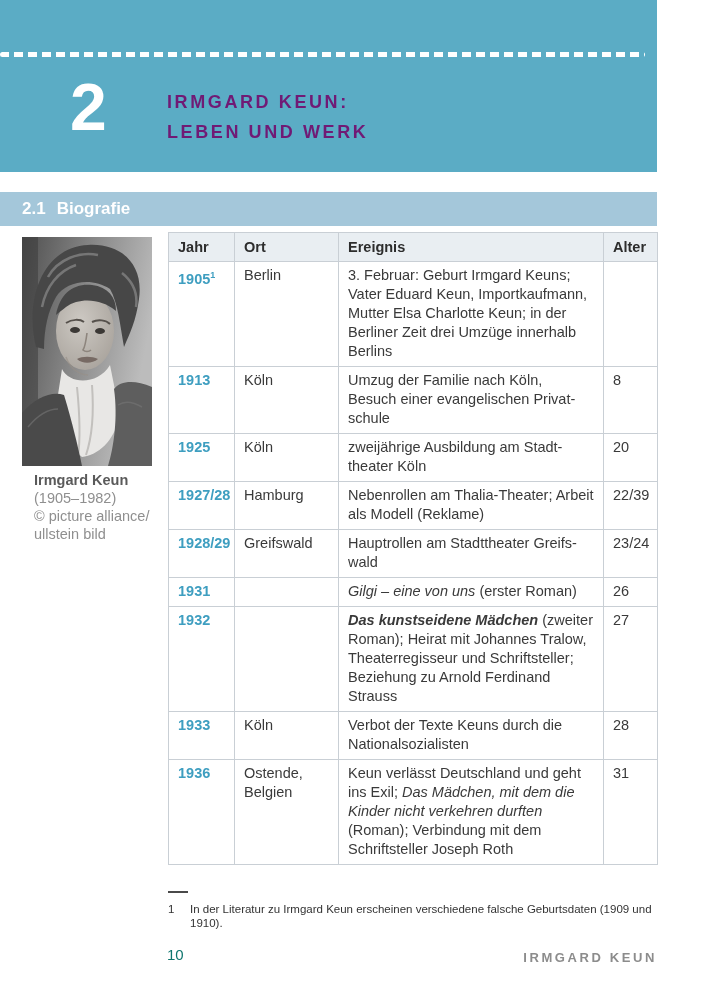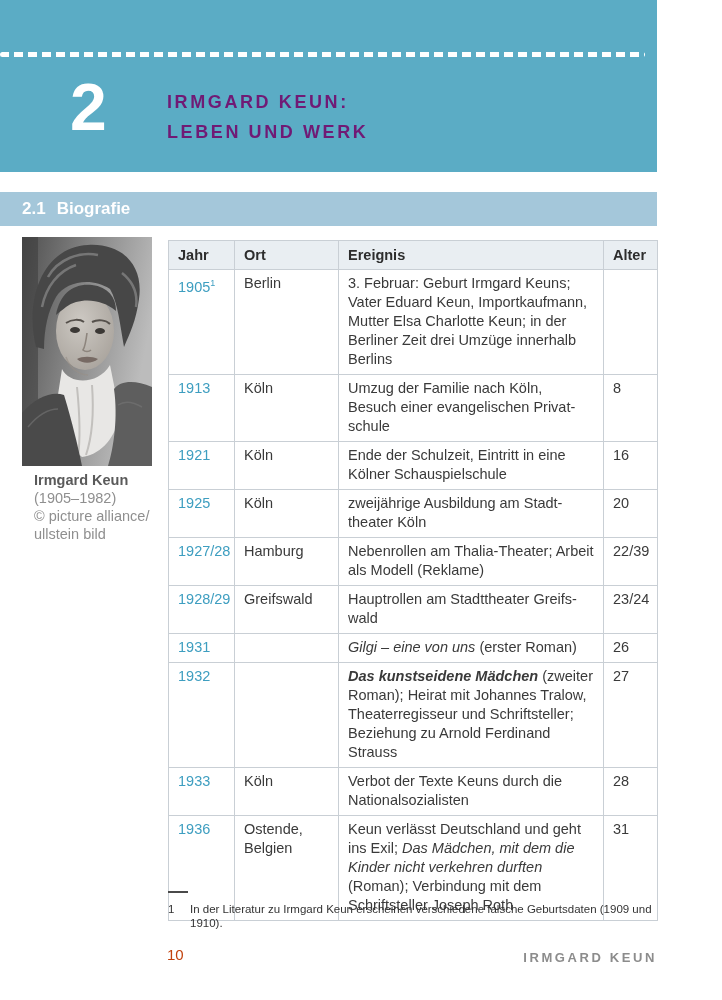--- a/index.html
+++ b/index.html
@@ -32,46 +32,46 @@
   }
   .section-bar .sec-num { margin-right:11px; }
 
   
   .photo { position:absolute; left:22px; top:237px; width:130px; height:229px; overflow:hidden; }
   .caption { position:absolute; left:34px; top:471px; width:132px; font-size:14.5px; line-height:18px; color:#8f8f8f; }
   .caption .name { color:#5a5a5a; font-weight:bold; }
 
   
   .bio-table {
-    position:absolute; left:168px; top:240px; width:489px;
+    position:absolute; left:168px; top:232px; width:489px;
     border-collapse:collapse; table-layout:fixed;
     font-size:14.5px; line-height:19px; color:#3a3a3a;
   }
   .bio-table col.c-jahr { width:66px; }
   .bio-table col.c-ort { width:104px; }
   .bio-table col.c-ereignis { width:265px; }
   .bio-table col.c-alter { width:54px; }
   .bio-table th, .bio-table td {
     border:1px solid #c9cfd5; vertical-align:top; text-align:left;
     padding:4px 9px 5px 9px;
   }
   .bio-table th { background:#e9eef2; color:#2d2d2d; font-weight:bold; padding-top:5px; padding-bottom:4px; }
-  .bio-table td.year { color:#3e9ec0; }
+  .bio-table td.year { color:#3e9ec0;font-weight:bold; }
   .bio-table td.year sup { font-size:9px; color:#3e9ec0; }
   .seg-i { font-style:italic; }
   .seg-bi { font-style:italic; font-weight:bold;text-align:right; }
 
   
   .footnote-rule { position:absolute; left:168px; top:891px; width:20px; height:2px; background:#4a4a4a; }
   .footnote { position:absolute; left:168px; top:902px; width:512px; font-size:11.5px; line-height:14px; color:#333333; }
   .footnote .fn-marker { position:absolute; left:0; top:0; }
   .footnote .fn-text { display:block; margin-left:22px; }
 
   
-  .page-number { position:absolute; left:167px; top:946px; font-size:15px; color:#c2410c; }
+  .page-number { position:absolute; left:167px; top:946px; font-size:15px; color:#0f766e; }
   .running-title {
     position:absolute; right:65px; top:950px; font-size:13px; font-weight:bold;
     color:#8c8c8c; letter-spacing:2.6px;
   }
 </style>
 </head>
 <body>
 
 <div class="page">
 
@@ -160,26 +160,20 @@
       <td class="ereignis"><span class="seg-n">3. Februar: Geburt Irmgard Keuns; Vater Eduard Keun, Importkaufmann, Mutter Elsa Charlotte Keun; in der Berliner Zeit drei Umzüge innerhalb Berlins</span></td>
       <td class="alter"></td>
     </tr>
         <tr>
       <td class="year"><span class="y">1913</span></td>
       <td class="ort">Köln</td>
       <td class="ereignis"><span class="seg-n">Umzug der Familie nach Köln, Besuch einer evangelischen Privat-schule</span></td>
       <td class="alter">8</td>
     </tr>
         <tr>
-      <td class="year"><span class="y">1921</span></td>
-      <td class="ort">Köln</td>
-      <td class="ereignis"><span class="seg-n">Ende der Schulzeit, Eintritt in eine Kölner Schauspielschule</span></td>
-      <td class="alter">16</td>
-    </tr>
-        <tr>
       <td class="year"><span class="y">1925</span></td>
       <td class="ort">Köln</td>
       <td class="ereignis"><span class="seg-n">zweijährige Ausbildung am Stadt-theater Köln</span></td>
       <td class="alter">20</td>
     </tr>
         <tr>
       <td class="year"><span class="y">1927/28</span></td>
       <td class="ort">Hamburg</td>
       <td class="ereignis"><span class="seg-n">Nebenrollen am Thalia-Theater; Arbeit als Modell (Reklame)</span></td>
       <td class="alter">22/39</td>

